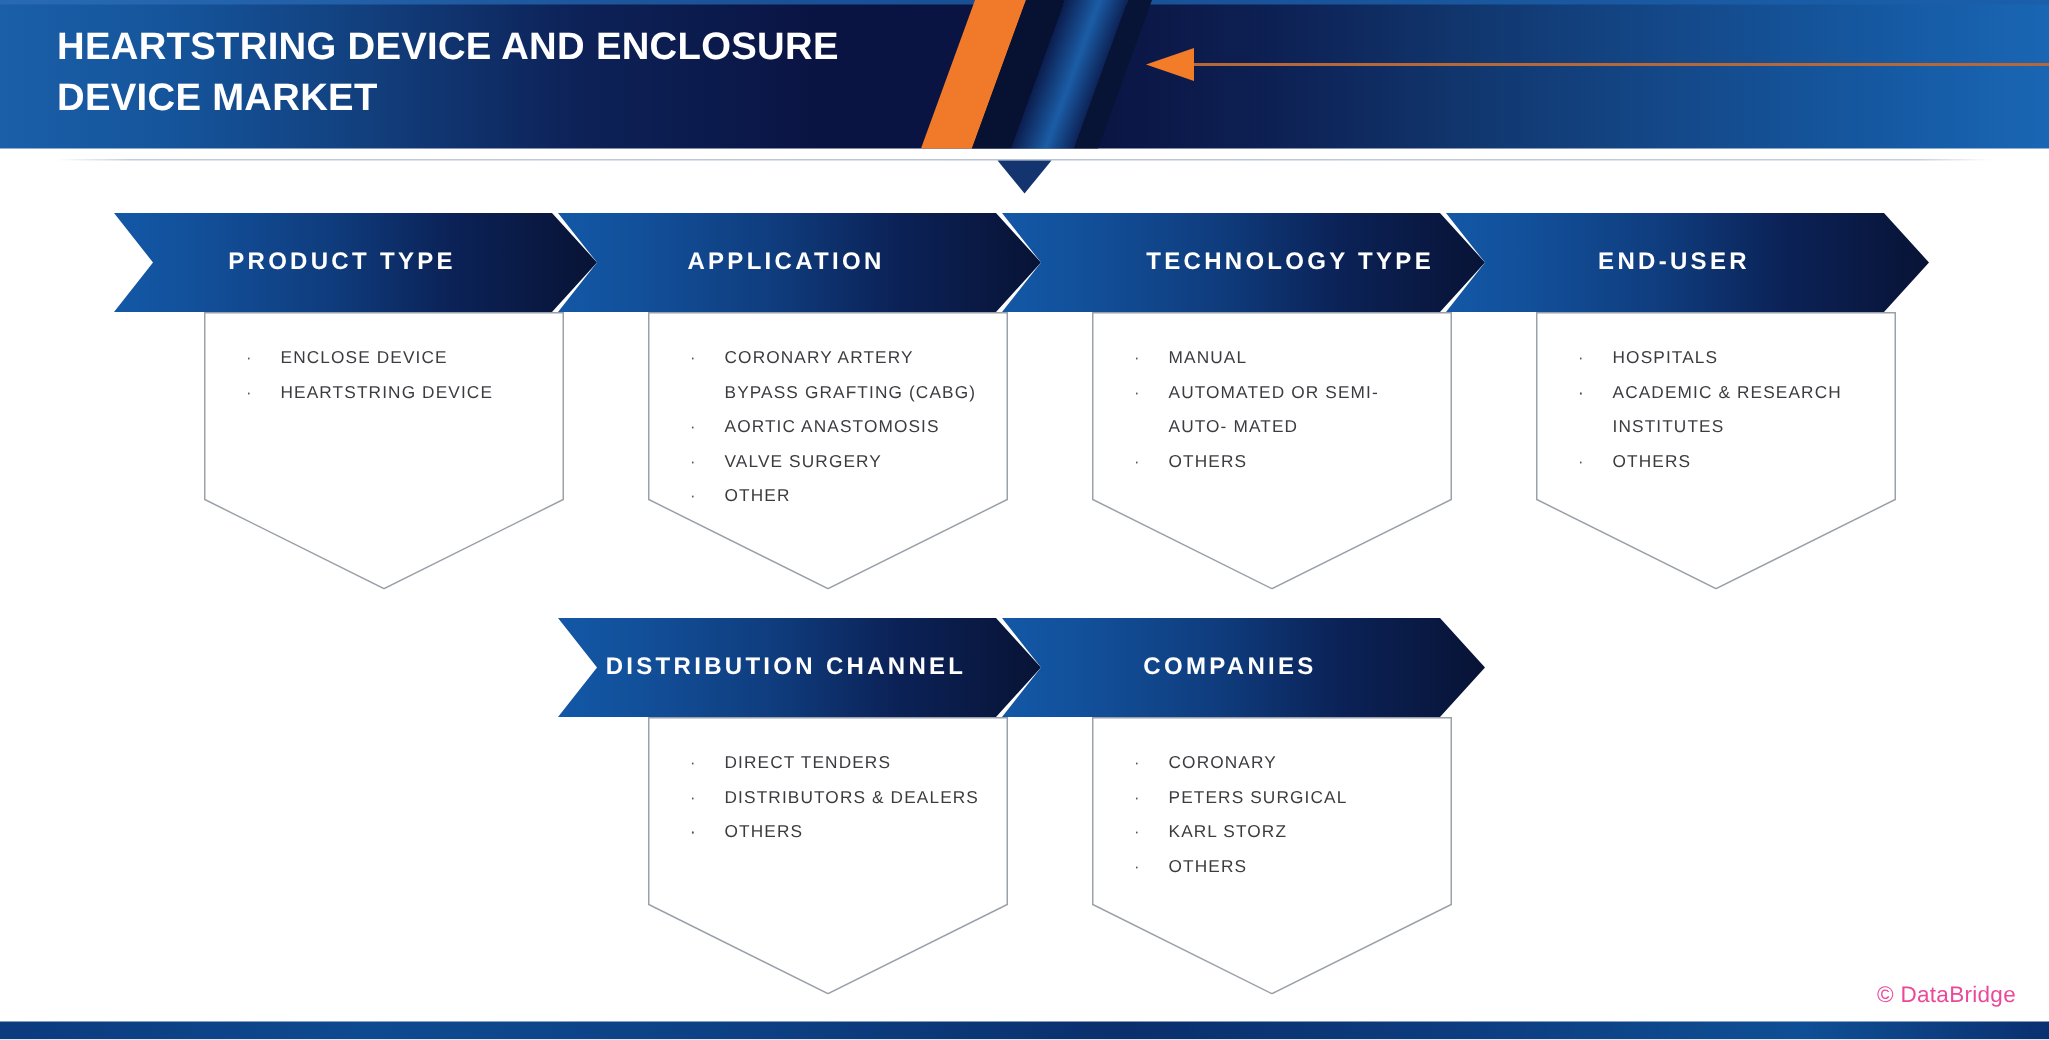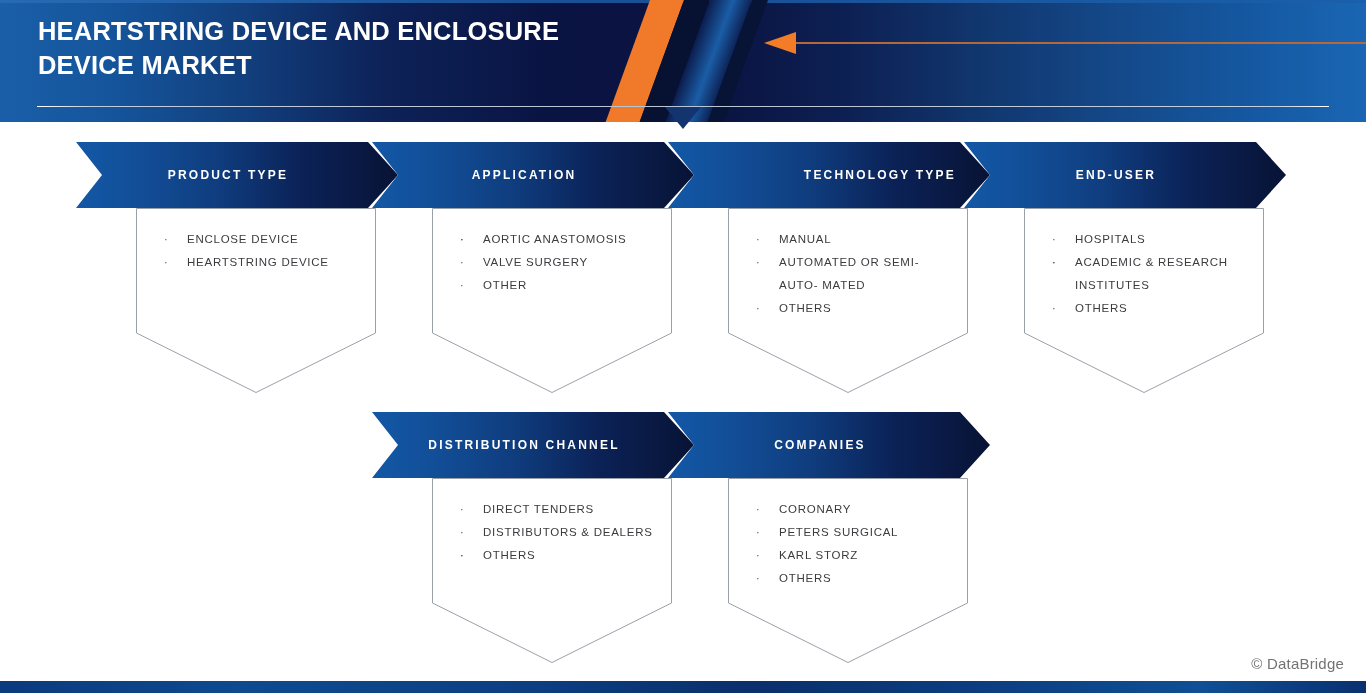--- a/index.html
+++ b/index.html
@@ -18,21 +18,21 @@
     height: 693px;
     overflow: hidden;
     background: #ffffff;
   }
 
   
   .header {
     position: absolute;
     left: 0; top: 0;
     width: 1366px;
-    height: 122px;
+    height: 99px;
     overflow: hidden;
     background: linear-gradient(90deg,
        #1a5fa8 0%,
        #15559c 8%,
        #123f7d 18%,
        #0d2258 28%,
        #0a1443 40%,
        #0a1340 52%,
        #0d2053 62%,
        #11376f 72%,
@@ -143,21 +143,21 @@
   
   .banner {
     position: absolute;
     left: 0;
     top: 0;
     height: 66px;
     color: #ffffff;
     display: flex;
     align-items: center;
     justify-content: center;
-    font-size: 12px;
+    font-size: 16px;
     font-weight: bold;
     letter-spacing: 2.2px;
     background: linear-gradient(90deg, #1358a6 0%, #124f99 18%, #0f3c7d 45%, #0b2257 70%, #081335 100%);
     clip-path: polygon(0 0, 0 0, 26px 50%, 0 100%, 0 100%,
                        calc(100% - 30px) 100%, 100% 50%, calc(100% - 30px) 0);
     -webkit-clip-path: polygon(0 0, 0 0, 26px 50%, 0 100%, 0 100%,
                        calc(100% - 30px) 100%, 100% 50%, calc(100% - 30px) 0);
     box-sizing: border-box;
     padding-left: 16px;
     padding-right: 34px;
@@ -201,21 +201,21 @@
     font-size: 11px;
     line-height: 23px;
   }
 
   
   .copyright {
     position: absolute;
     right: 22px;
     top: 655px;
     font-size: 15px;
-    color: #737373;
+    color: #ec4899;
     letter-spacing: .2px;
     text-align: center;
   }
   .footer-bar {
     position: absolute;
     left: 0;
     top: 681px;
     width: 1366px;
     height: 12px;
     background: linear-gradient(90deg,
@@ -262,21 +262,21 @@
 
     <div class="seg" style="left:372px; width:322px;">
       <div class="banner" style="width:322px;">
         <span class="banner-label">APPLICATION</span>
       </div>
       <div class="card" style="left:60px; top:66px; width:240px; height:185px;">
         <svg class="card-shape" viewBox="0 0 240 185" preserveAspectRatio="none">
           <polygon points="0.5,0.5 239.5,0.5 239.5,125 120,184.5 0.5,125" fill="#ffffff" stroke="#9aa0a8" stroke-width="1"></polygon>
         </svg>
         <ul class="card-list">
-          <li><span class="bullet">·</span></li>
+          <li><span class="bullet">·</span><span>CORONARY ARTERY BYPASS GRAFTING (CABG)</span></li>
           <li><span class="bullet">·</span><span>AORTIC ANASTOMOSIS</span></li>
           <li><span class="bullet">·</span><span>VALVE SURGERY</span></li>
           <li><span class="bullet">·</span><span>OTHER</span></li>
         </ul>
       </div>
     </div>
 
     <div class="seg" style="left:668px; width:322px;">
       <div class="banner" style="width:322px;justify-content:flex-end;">
         <span class="banner-label">TECHNOLOGY TYPE</span>

